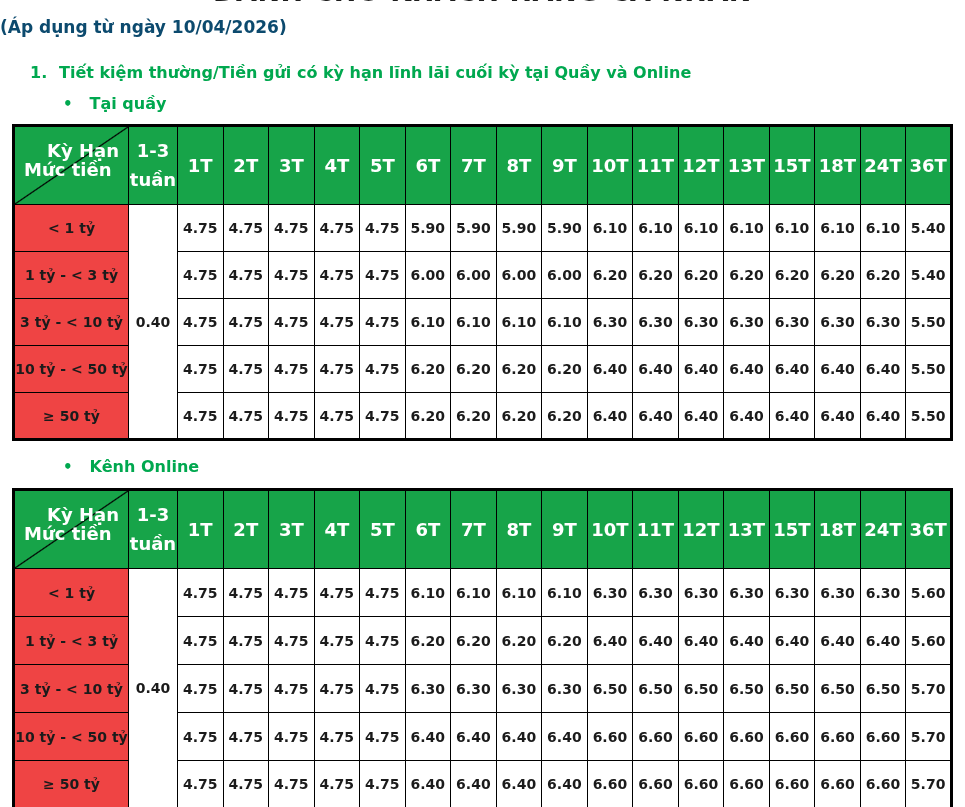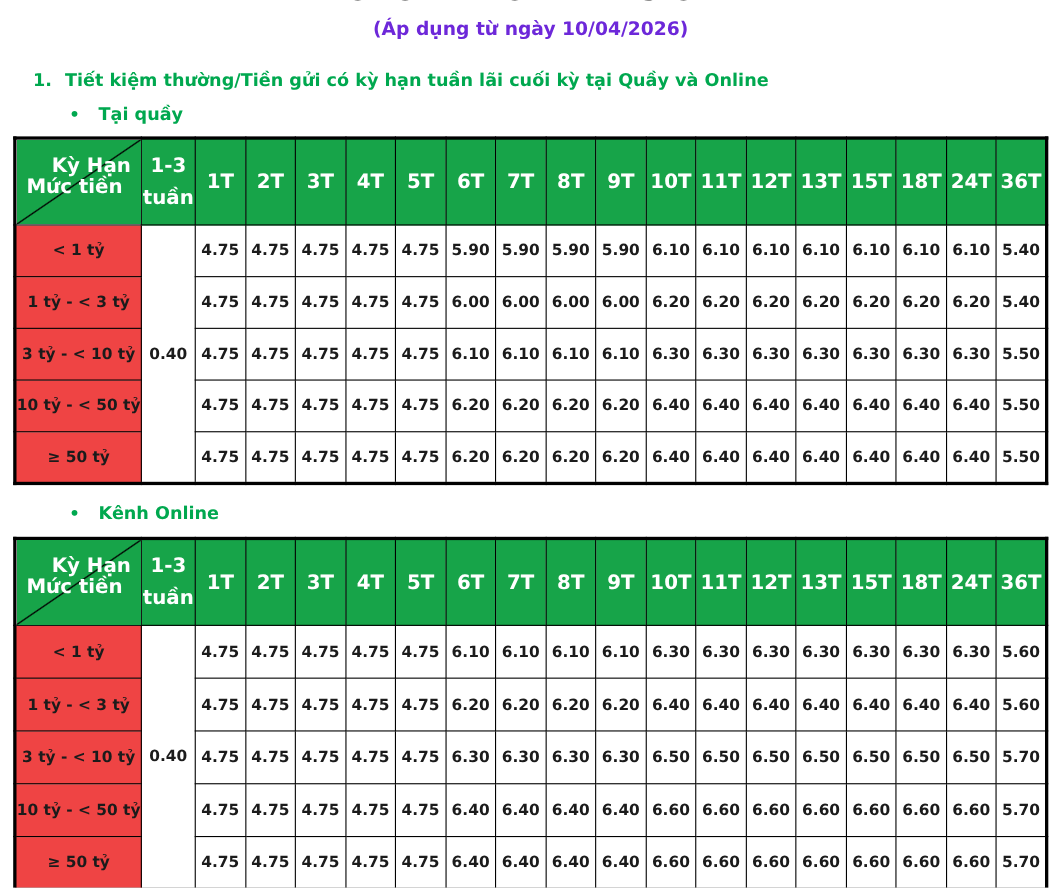--- a/index.html
+++ b/index.html
@@ -8,22 +8,22 @@
     position:relative; width:965px; height:807px; overflow:hidden;
     background:#ffffff; font-family:"DejaVu Sans","Liberation Sans",sans-serif;
     color:#1a1a1a;
   }
   .doc-title {
     position:absolute; top:-22px; left:0; right:0; text-align:center;
     font-size:27px; font-weight:bold; line-height:1; letter-spacing:.5px;
     color:#1d1d1d; white-space:nowrap;
   }
   .doc-subtitle {
-    position:absolute; top:17px; left:0; right:0; text-align:center;
-    font-size:17px; font-weight:bold; color:#6d28d9;
+    position:absolute; top:17px; left:0; right:0; 
+    font-size:17px; font-weight:bold; color:#0c4a6e;
   }
   .section-heading {
     position:absolute; top:63px; left:30px; display:flex;
     color:var(--green-text); font-weight:bold; font-size:16px; white-space:nowrap;
   }
   .sec-num { width:29px; }
   .bullet {
     position:absolute; left:63px; display:flex; align-items:center;
     color:var(--green-text); font-weight:bold; font-size:16px;
   }
@@ -57,21 +57,21 @@
 </head>
 <body>
 
 <div class="page">
 
   <div class="doc-title">DÀNH CHO KHÁCH HÀNG CÁ NHÂN</div>
   <div class="doc-subtitle">(Áp dụng từ ngày 10/04/2026)</div>
 
   <div class="section-heading">
     <span class="sec-num">1.</span>
-    <span>Tiết kiệm thường/Tiền gửi có kỳ hạn tuần lãi cuối kỳ tại Quầy và Online</span>
+    <span>Tiết kiệm thường/Tiền gửi có kỳ hạn lĩnh lãi cuối kỳ tại Quầy và Online</span>
   </div>
 
   <div class="bullet b1">
     <span class="dot">•</span>
     <span>Tại quầy</span>
   </div>
 
   <div class="rate-table t1">
       <table class="grid">
         <colgroup>

